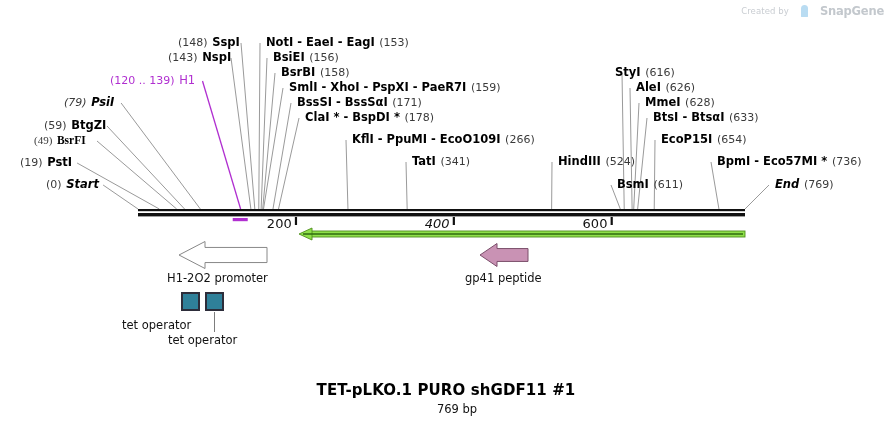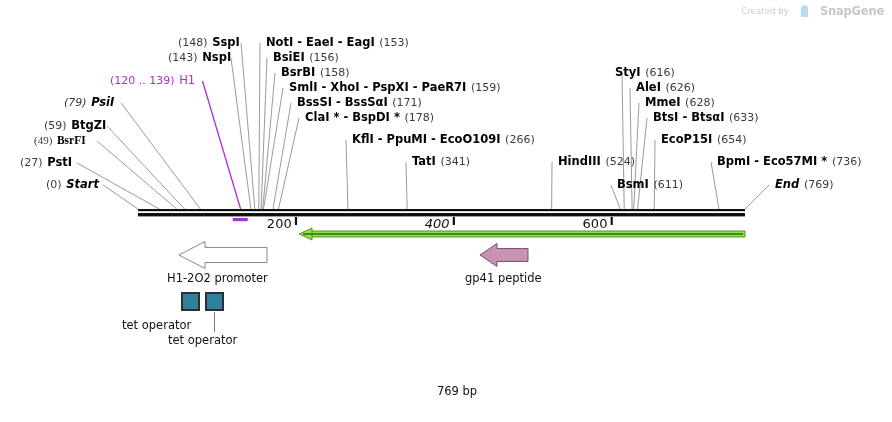--- a/index.html
+++ b/index.html
@@ -176,21 +176,21 @@
       <polygon points="179,255 205,241.5 205,247.44 267,247.44 267,262.56 205,262.56 205,268.5" fill="#ffffff" stroke="#888888" stroke-width="1" stroke-linejoin="miter"></polygon>
       <polygon points="480,255 497,243.5 497,248.56 528,248.56 528,261.44 497,261.44 497,266.5" fill="#c992b4" stroke="#7b4f6b" stroke-width="1" stroke-linejoin="miter"></polygon>
       <rect x="182" y="293" width="17" height="17" fill="#2f8099" stroke="#2d2d3a" stroke-width="2"></rect>
       <rect x="206" y="293" width="17" height="17" fill="#2f8099" stroke="#2d2d3a" stroke-width="2"></rect>
       <line x1="214.5" y1="312" x2="214.5" y2="332" stroke="#7d7d7d" stroke-width="1"></line>
     </g>
 </svg>
 
 <div id="label-layer">
     <div class="lbl terminus" style="left: 46px; top: 178px;"><span class="pos">(0)</span>  <span class="nm">Start</span></div>
-    <div class="lbl" style="left: 20px; top: 156px;"><span class="pos">(27)</span>  <span class="nm">PstI</span></div>
+    <div class="lbl" style="left: 20px; top: 156px;"><span class="pos">(19)</span>  <span class="nm">PstI</span></div>
     <div class="lbl" style="left: 34px; top: 134px; font-family: Liberation Serif, serif;"><span class="pos">(49)</span>  <span class="nm">BsrFI</span></div>
     <div class="lbl" style="left: 44px; top: 119px;"><span class="pos">(59)</span>  <span class="nm">BtgZI</span></div>
     <div class="lbl" style="left: 64px; top: 96px; font-style: italic;"><span class="pos">(79)</span>  <span class="nm">PsiI</span></div>
     <div class="lbl feat" style="left: 110px; top: 74px;"><span class="pos">(120 .. 139)</span>  <span class="nm">H1</span></div>
     <div class="lbl" style="left: 168px; top: 51px;"><span class="pos">(143)</span>  <span class="nm">NspI</span></div>
     <div class="lbl" style="left: 178px; top: 36px;"><span class="pos">(148)</span>  <span class="nm">SspI</span></div>
     <div class="lbl" style="left: 266px; top: 36px;"><span class="nm">NotI</span><span class="sep"> - </span><span class="nm">EaeI</span><span class="sep"> - </span><span class="nm">EagI</span>  <span class="pos">(153)</span></div>
     <div class="lbl" style="left: 273px; top: 51px;"><span class="nm">BsiEI</span>  <span class="pos">(156)</span></div>
     <div class="lbl" style="left: 281px; top: 66px;"><span class="nm">BsrBI</span>  <span class="pos">(158)</span></div>
     <div class="lbl" style="left: 289px; top: 81px;"><span class="nm">SmlI</span><span class="sep"> - </span><span class="nm">XhoI</span><span class="sep"> - </span><span class="nm">PspXI</span><span class="sep"> - </span><span class="nm">PaeR7I</span>  <span class="pos">(159)</span></div>
@@ -216,14 +216,15 @@
   </div>
 
 <div id="caption-layer">
     <div class="cap" style="left: 167px; top: 271px;">H1-2O2 promoter</div>
     <div class="cap" style="left: 465px; top: 271px;">gp41 peptide</div>
     <div class="cap" style="left: 122px; top: 318px;">tet operator</div>
     <div class="cap" style="left: 168px; top: 333px;">tet operator</div>
   </div>
 
 <div class="title-block" style="top:381px;">
+  <div class="plasmid-title">TET-pLKO.1 PURO shGDF11 #1</div>
   <div class="plasmid-size">769 bp</div>
 </div>
 
 </body></html>

